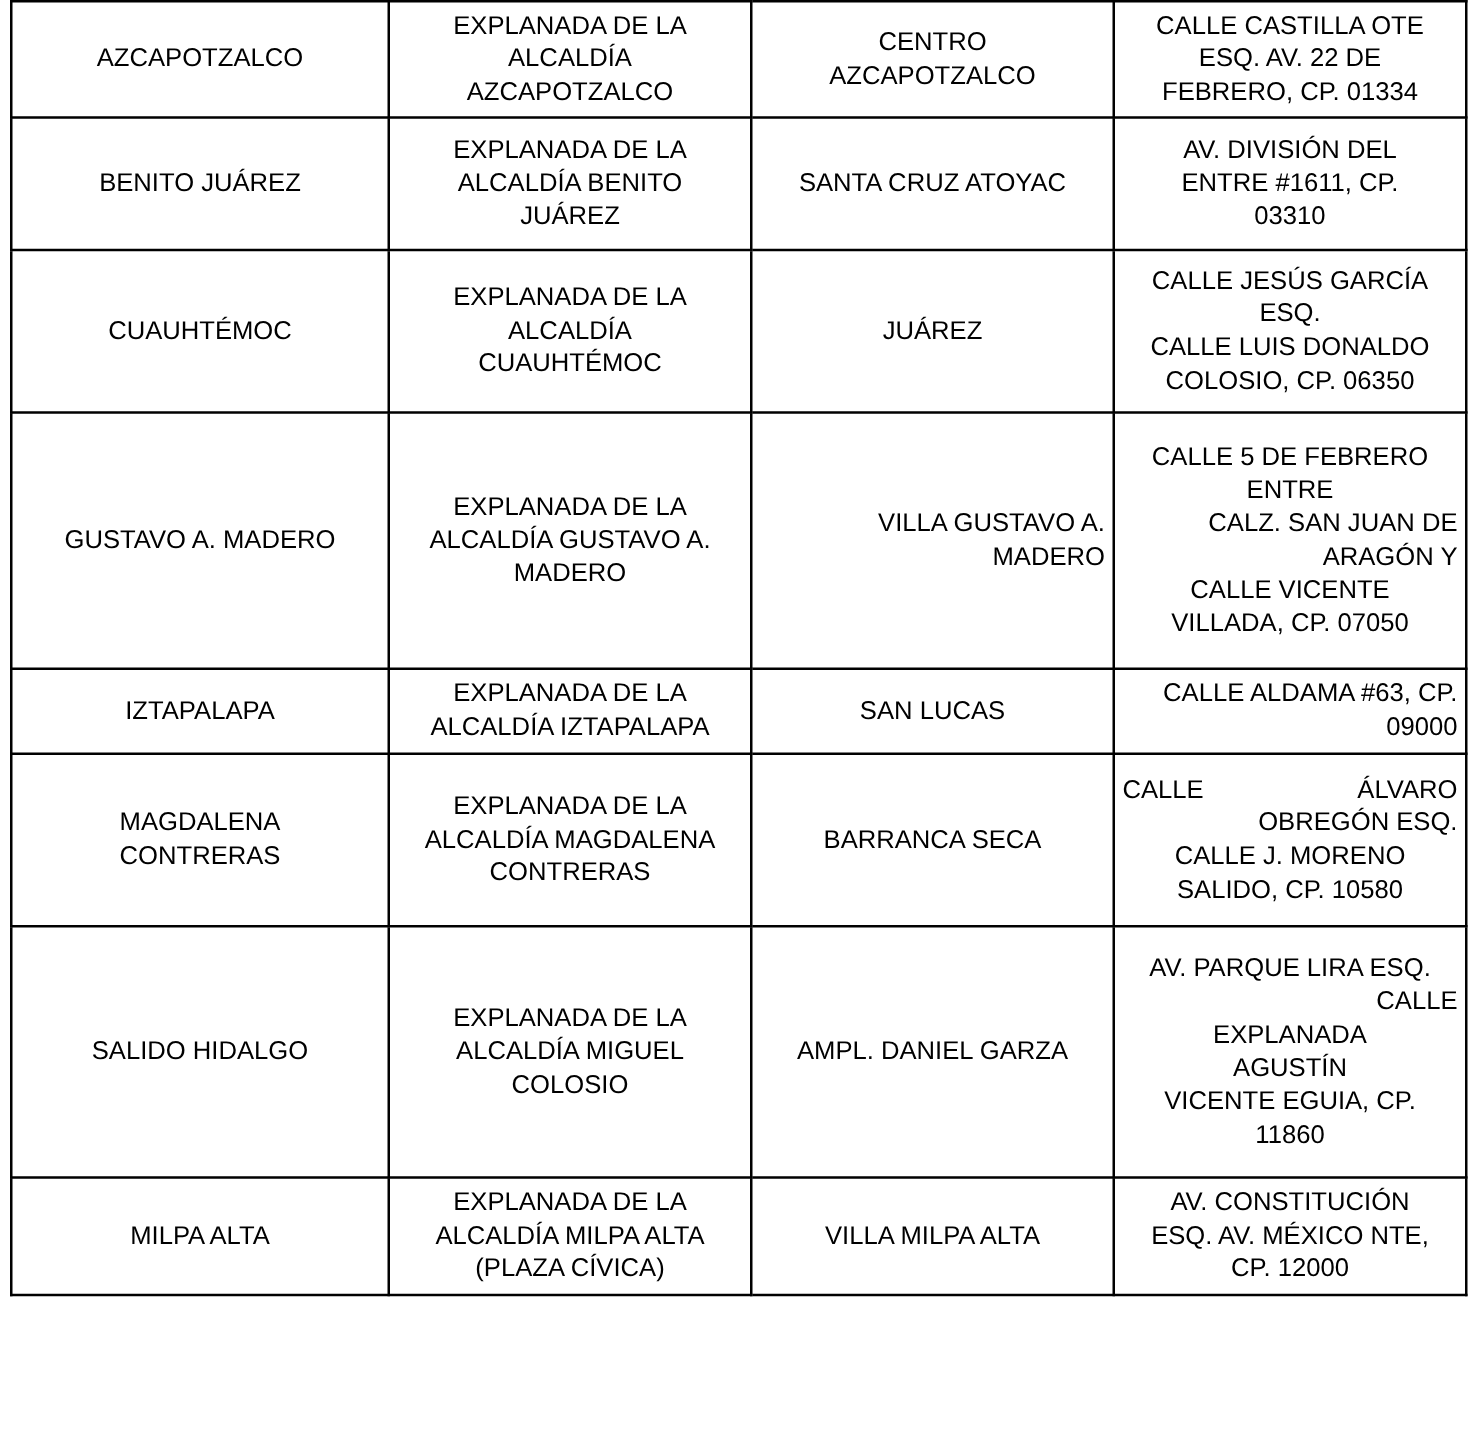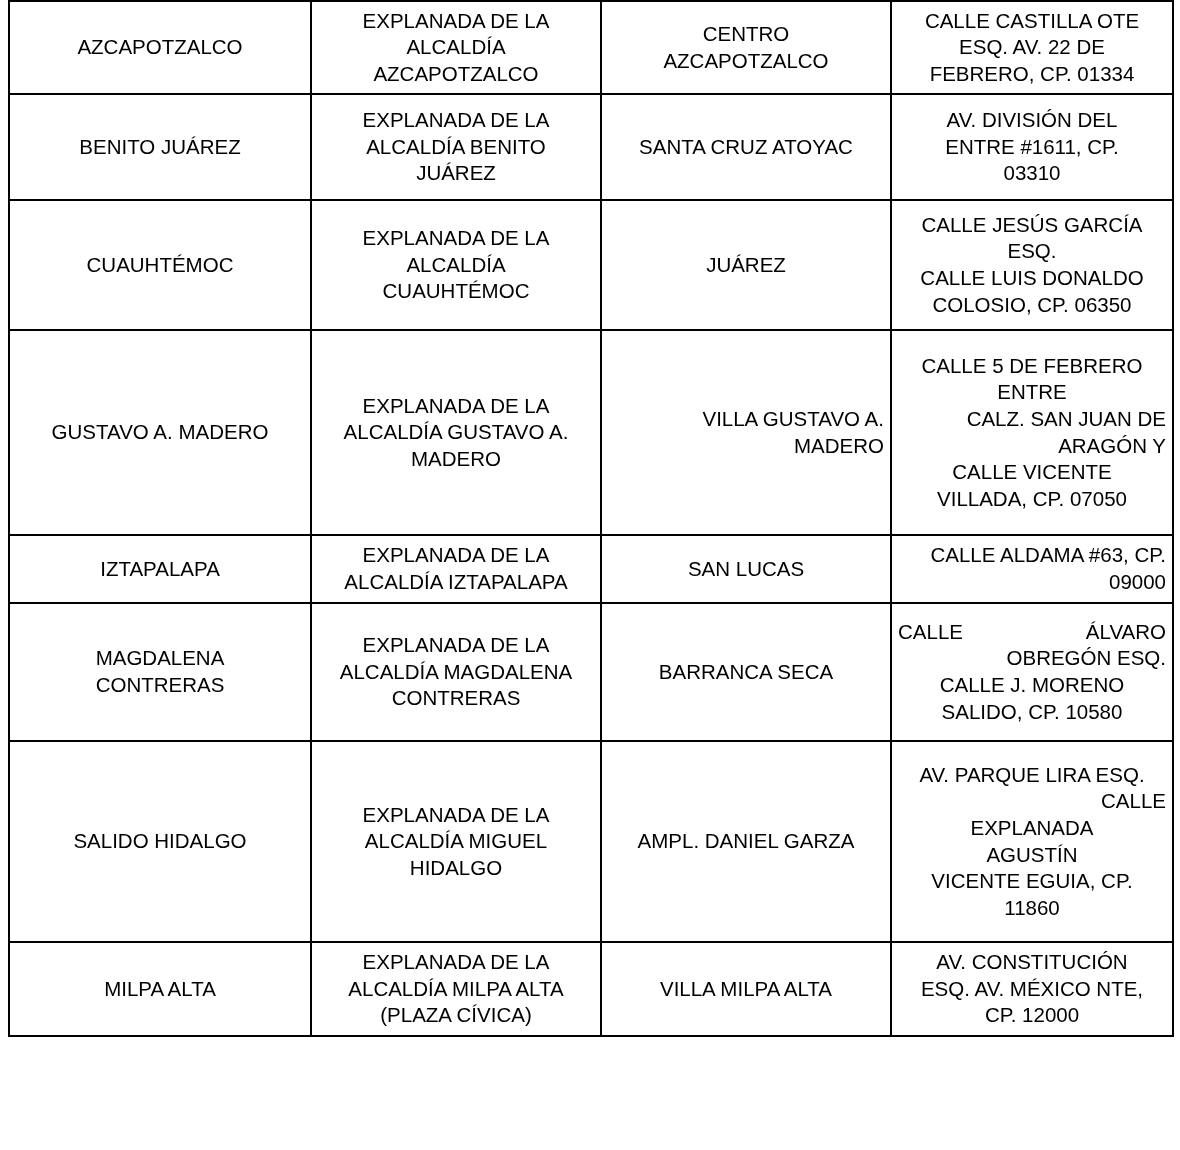--- a/index.html
+++ b/index.html
@@ -178,21 +178,21 @@
           <span class="blk center">CALLE J. MORENO</span>
           <span class="blk center">SALIDO, CP. 10580</span>
         </td>
       </tr>
 
       <tr data-h="199">
         <td class="al-center">SALIDO HIDALGO</td>
         <td class="al-center">
           <span class="blk center">EXPLANADA DE LA</span>
           <span class="blk center">ALCALDÍA MIGUEL</span>
-          <span class="blk center">HIDALGO</span>
+          <span class="blk center">COLOSIO</span>
         </td>
         <td class="al-center">AMPL. DANIEL GARZA</td>
         <td>
           <span class="blk center">AV. PARQUE LIRA ESQ.</span>
           <span class="blk left">CALLE</span>
           <span class="blk center">EXPLANADA</span>
           <span class="blk center">AGUSTÍN</span>
           <span class="blk center">VICENTE EGUIA, CP.</span>
           <span class="blk center">11860</span>
         </td>

